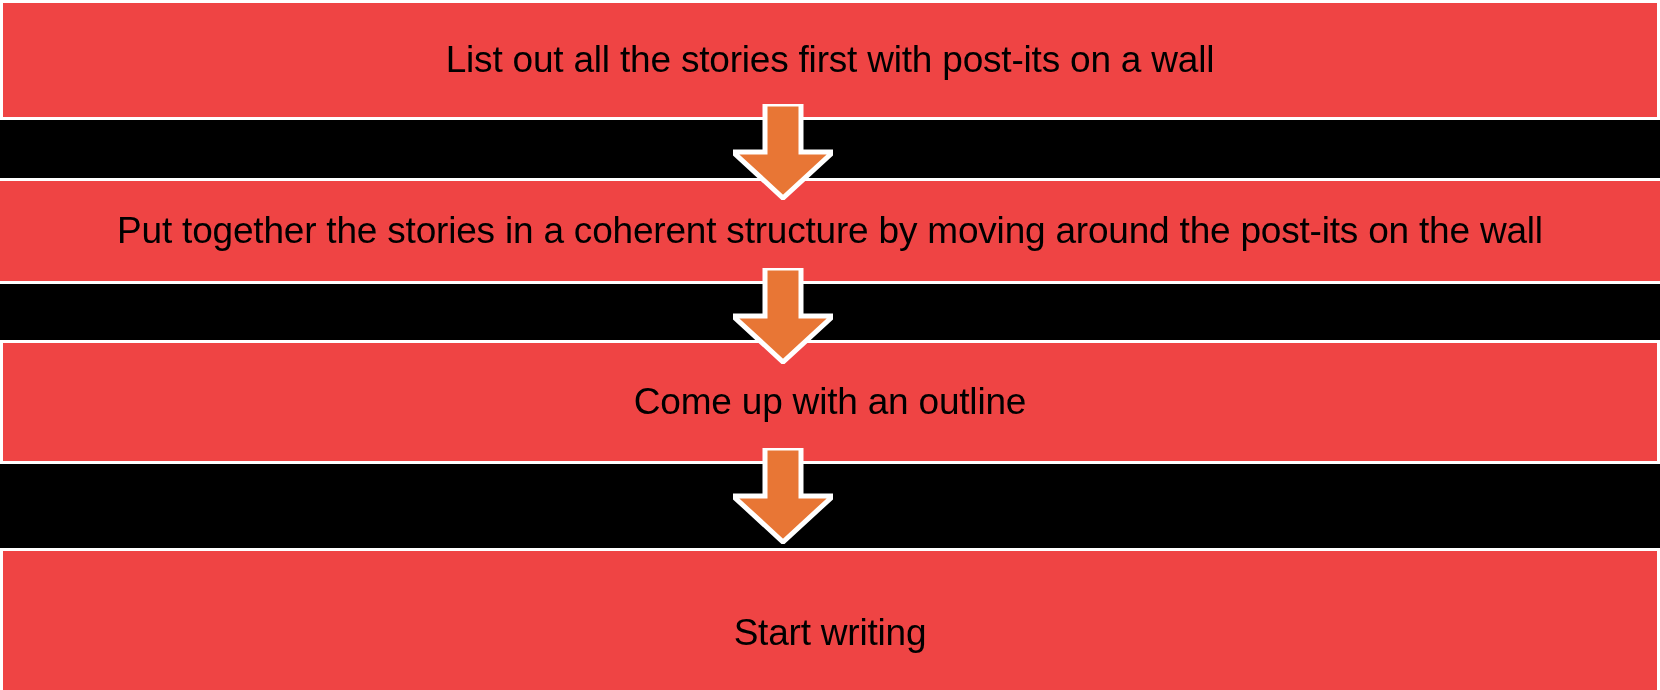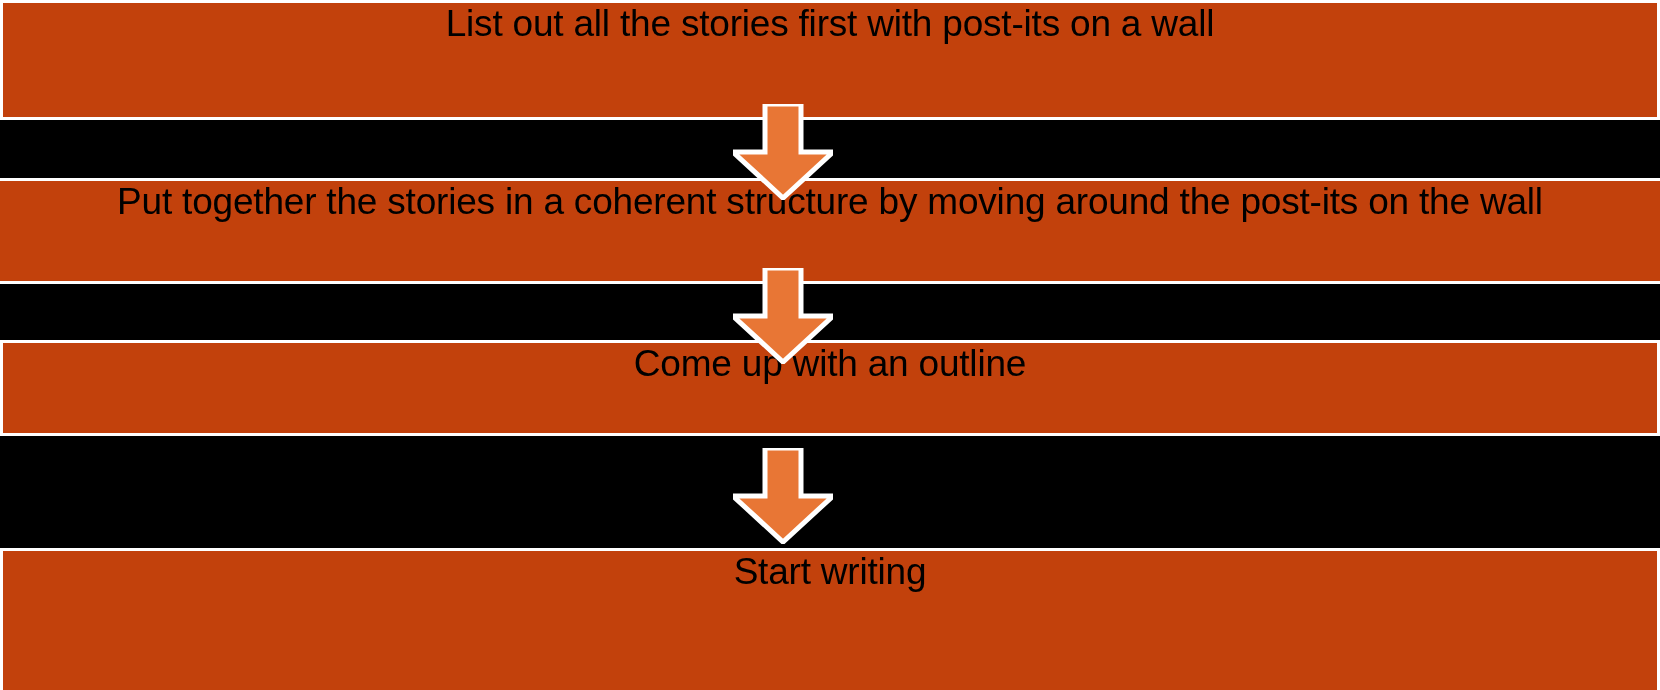--- a/index.html
+++ b/index.html
@@ -14,23 +14,24 @@
   #stage {
     position: relative;
     width: 1660px;
     height: 690px;
     background: #000000;
     overflow: hidden;
   }
   .node {
     position: absolute;
     box-sizing: border-box;
-    background: #c2410c;
+    background: #ef4444;
     border: 3px solid #FFFFFF;
     display: flex;
+    align-items: center;
     justify-content: center;
     z-index: 1;
   }
   .node-label {
     color: #000000;
     font-family: "Liberation Sans", sans-serif;
     font-size: 37px;
     line-height: 1.12;
     letter-spacing: -0.2px;
     text-align: center;
@@ -43,21 +44,21 @@
     width: 1660px; height: 120px;
   }
   
   #node-2 {
     left: -3px;  top: 178px;
     width: 1666px; height: 106px;
   }
   
   #node-3 {
     left: 0px;   top: 340px;
-    width: 1660px; height: 96px;
+    width: 1660px; height: 124px;
   }
   
   #node-4 {
     left: 0px;   top: 548px;
     width: 1660px; height: 170px;
   }
   .connector {
     position: absolute;
     left: 733px;
     width: 100px;

